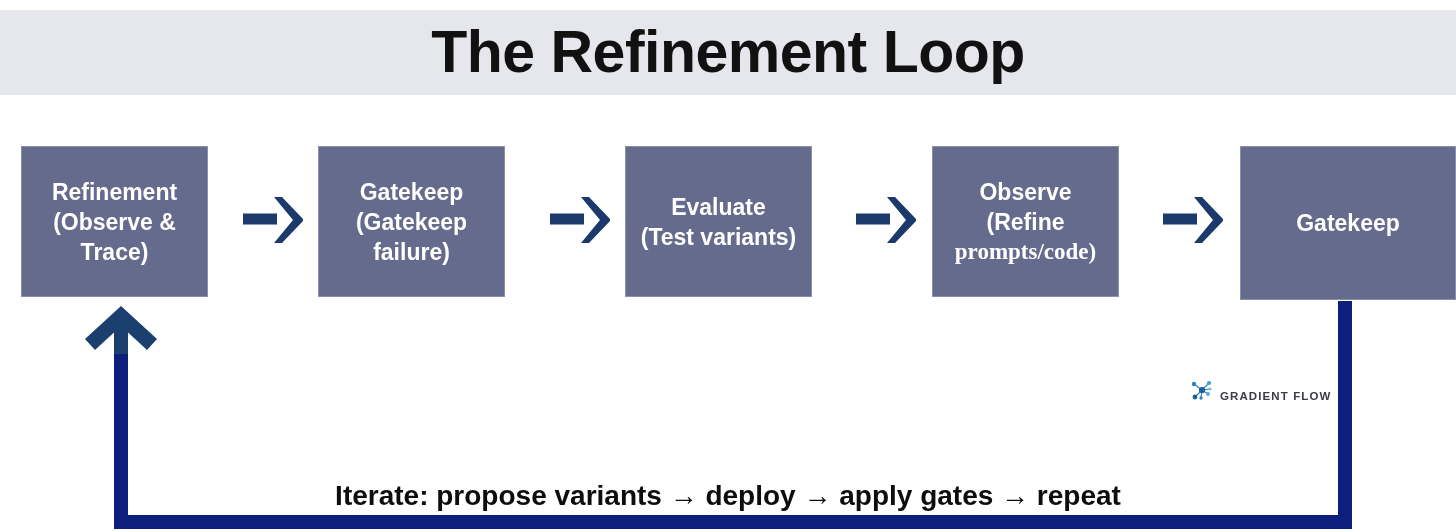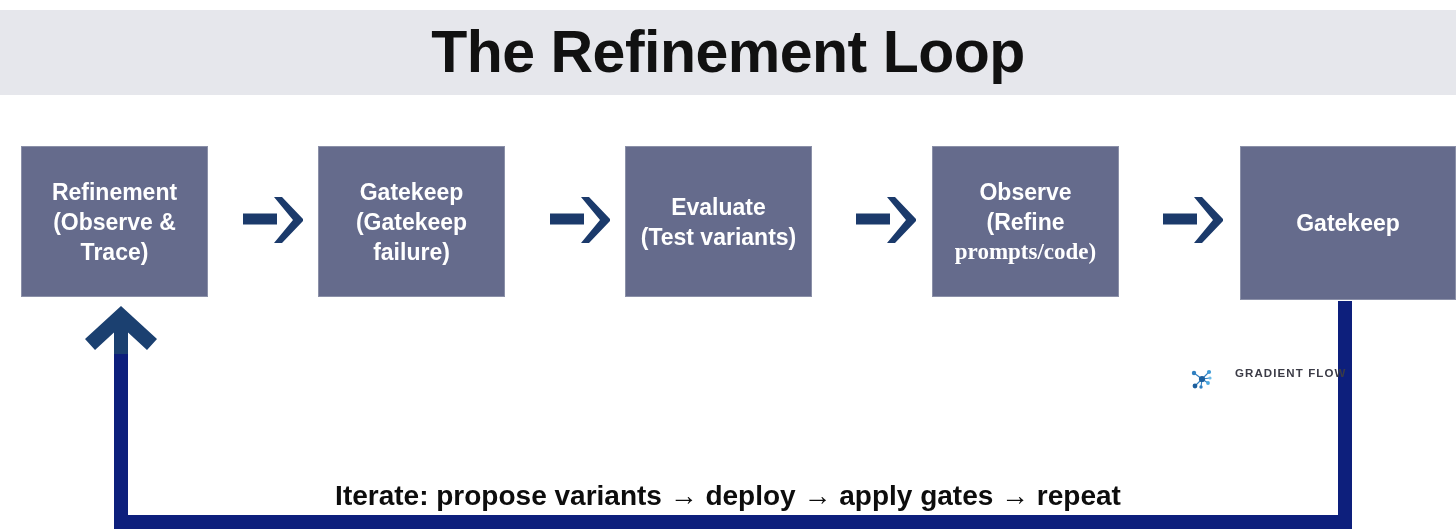--- a/index.html
+++ b/index.html
@@ -96,22 +96,22 @@
     text-align:center;
     font-size:28px;
     font-weight:700;
     color:#0d0d0d;
     white-space:nowrap;
   }
 
   
   .logo{
     position:absolute;
-    left:1190px;top:357px;
-    display:flex;align-items:flex-start;gap:21px;
+    left:1190px;top:368px;
+    display:flex;align-items:flex-end;gap:6px;
   }
   .logo svg{display:block;}
   .logo-text{
     font-size:11.5px;
     font-weight:700;
     letter-spacing:1.1px;
     color:#3b3b46;
     white-space:nowrap;
   }
 </style>

